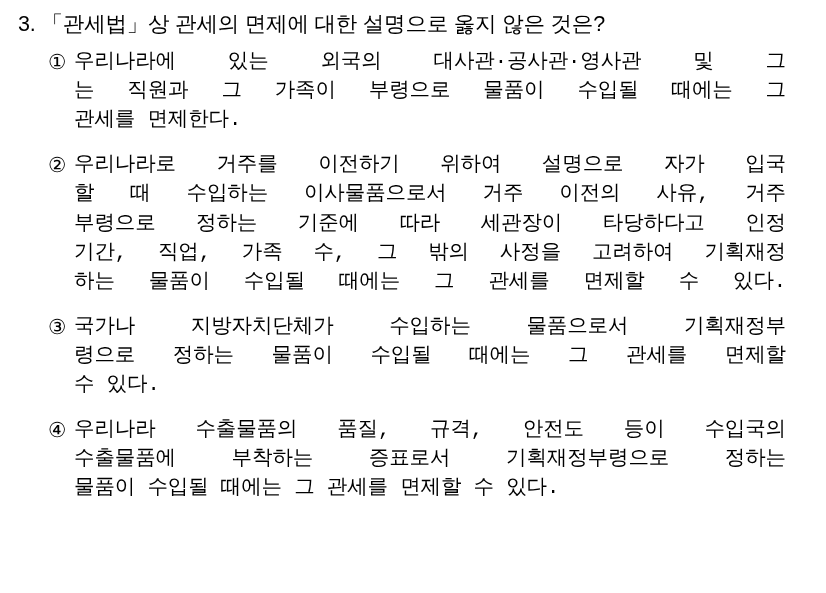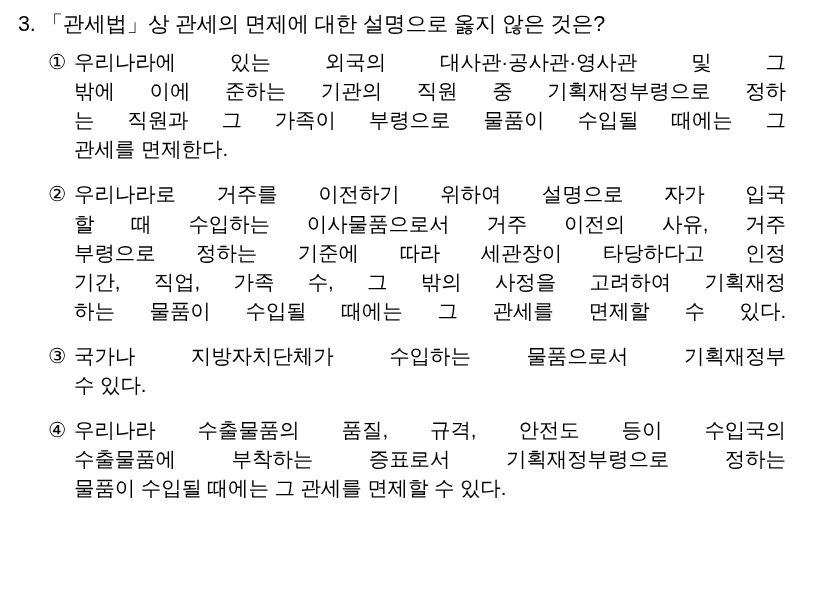--- a/index.html
+++ b/index.html
@@ -59,20 +59,21 @@
     font-size: 20.5px;
     line-height: 1.42;
     letter-spacing: -0.1px;
     text-align: justify;
     text-justify: inter-character;
     padding-right: 22px;
   }
   .choice-body .ln {
     display: block;
     white-space: nowrap;
+    font-family: Liberation Mono, monospace;
   }
   .choice-body .ln.justify {
     text-align: justify;
     text-align-last: justify;
   }
 </style>
 </head>
 <body>
 
 <div class="page">
@@ -81,41 +82,41 @@
     <span class="q-number">3.</span>
     <span class="q-text">「관세법」상 관세의 면제에 대한 설명으로 옳지 않은 것은?</span>
   </div>
 
   <div class="choices">
 
     <div class="choice">
       <span class="choice-marker">①</span>
       <span class="choice-body">
         <span class="ln justify">우리나라에 있는 외국의 대사관·공사관·영사관 및 그</span>
-        <span class="ln justify">밖에 이에 준하는 기관의 직원 중 기획재정부령으로 정하</span>
         <span class="ln justify">는 직원과 그 가족이 부령으로 물품이 수입될 때에는 그</span>
         <span class="ln">관세를 면제한다.</span>
       </span>
     </div>
 
     <div class="choice">
       <span class="choice-marker">②</span>
       <span class="choice-body">
         <span class="ln justify">우리나라로 거주를 이전하기 위하여 설명으로 자가 입국</span>
         <span class="ln justify">할 때 수입하는 이사물품으로서 거주 이전의 사유, 거주</span>
         <span class="ln justify">부령으로 정하는 기준에 따라 세관장이 타당하다고 인정</span>
         <span class="ln justify">기간, 직업, 가족 수, 그 밖의 사정을 고려하여 기획재정</span>
         <span class="ln justify">하는 물품이 수입될 때에는 그 관세를 면제할 수 있다.</span>
       </span>
     </div>
 
     <div class="choice">
       <span class="choice-marker">③</span>
       <span class="choice-body">
         <span class="ln justify">국가나 지방자치단체가 수입하는 물품으로서 기획재정부</span>
+        <span class="ln justify">령으로 정하는 물품이 수입될 때에는 그 관세를 면제할</span>
         <span class="ln">수 있다.</span>
       </span>
     </div>
 
     <div class="choice">
       <span class="choice-marker">④</span>
       <span class="choice-body">
         <span class="ln justify">우리나라 수출물품의 품질, 규격, 안전도 등이 수입국의</span>
         <span class="ln justify">수출물품에 부착하는 증표로서 기획재정부령으로 정하는</span>
         <span class="ln">물품이 수입될 때에는 그 관세를 면제할 수 있다.</span>

